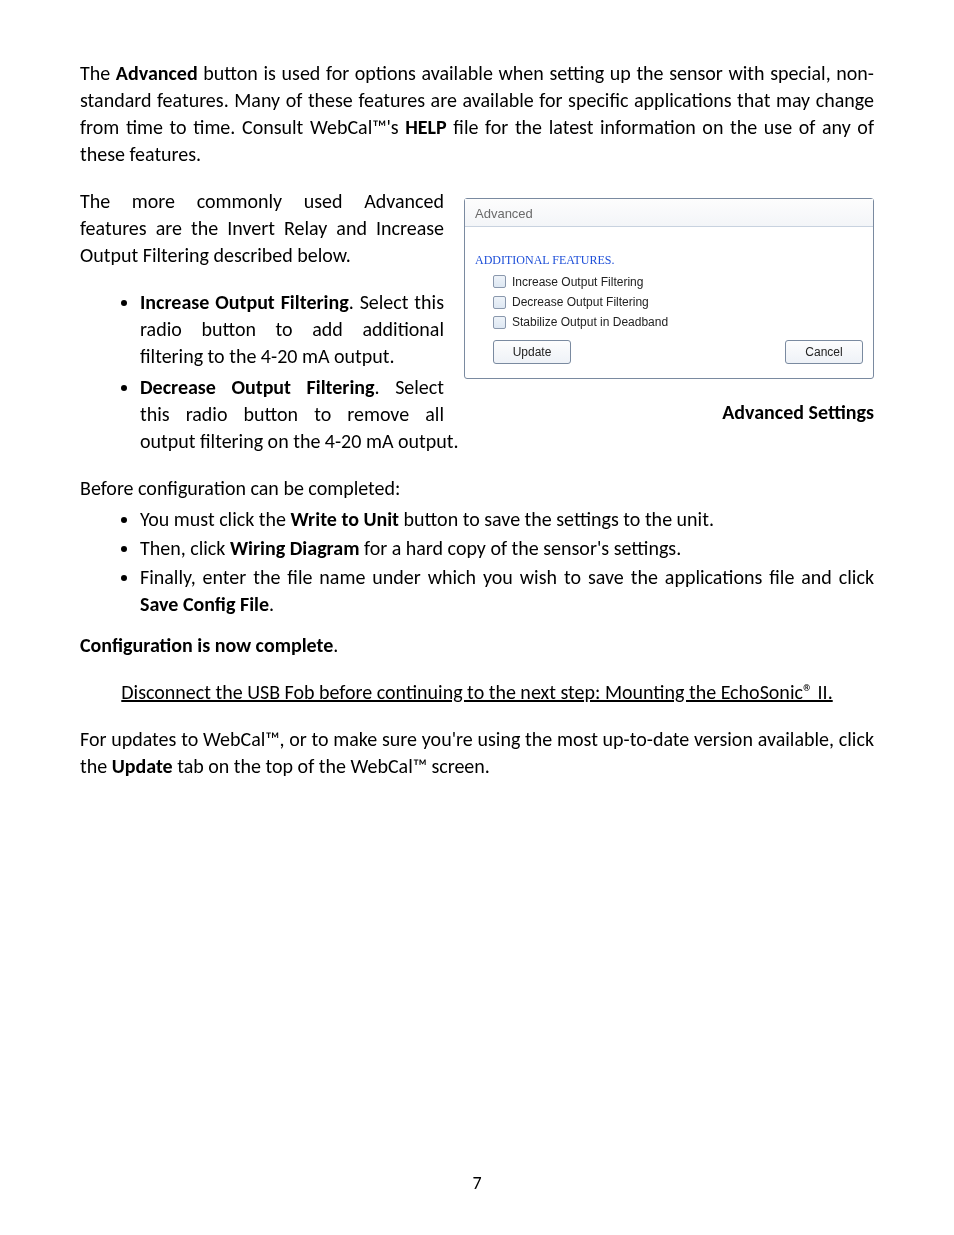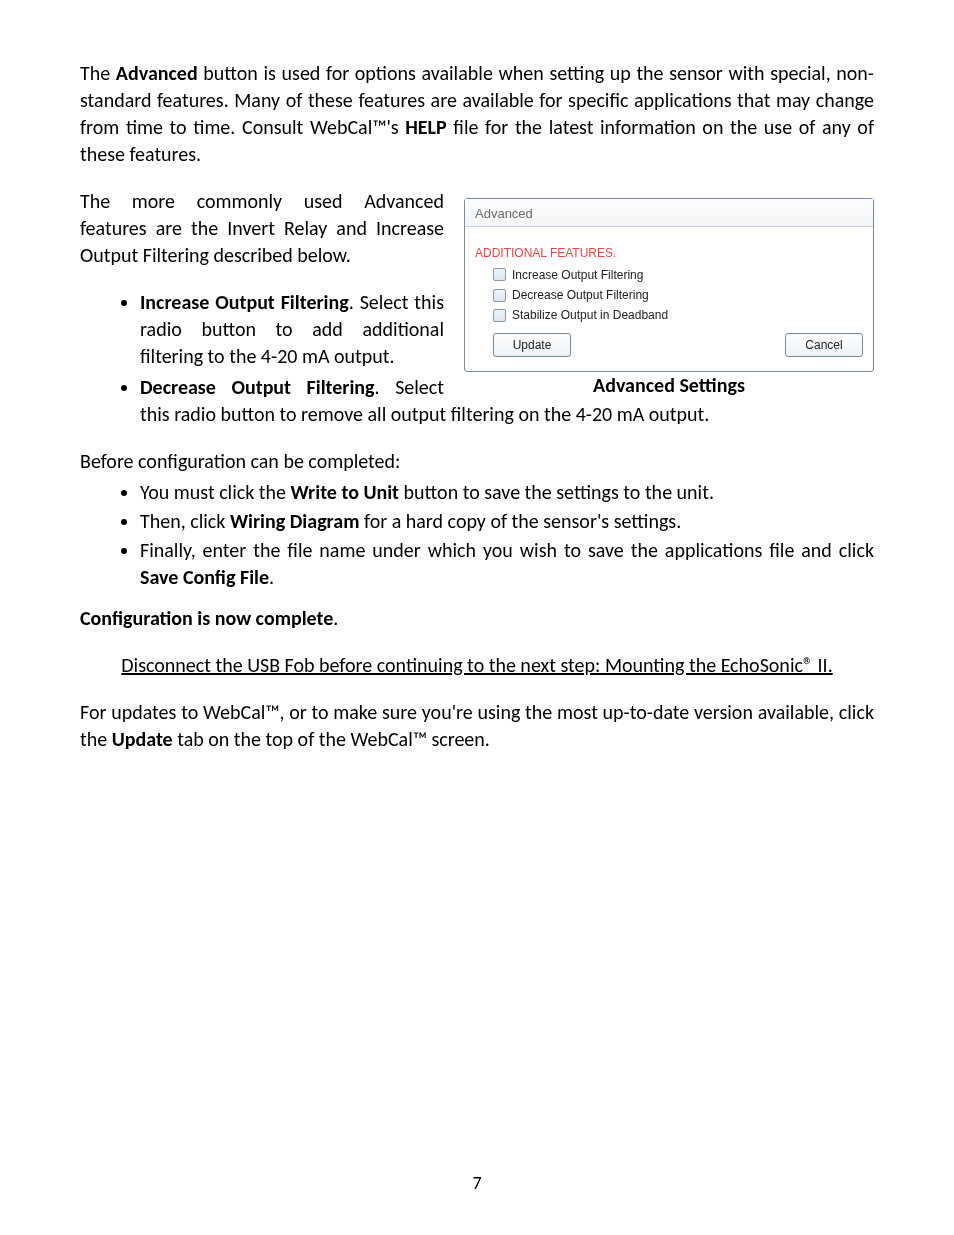--- a/index.html
+++ b/index.html
@@ -37,22 +37,23 @@
     color: #6a6a6a;
     font-size: 13px;
     border-bottom: 1px solid #c8d2df;
     background: linear-gradient(#fdfdfd,#f3f5f8);
   }
   .dialog-body {
     padding: 6px 10px 10px 10px;
   }
   .dialog-subtitle {
     font-size: 12px;
-    margin: 12px 0 6px 0;
-    color: #ef4444;
+    margin: 19px 0 6px 0;
+    color: #1d4ed8;
+    font-family: Liberation Serif, serif;
   }
   .chk-row {
     display: flex;
     align-items: center;
     gap: 6px;
     margin: 4px 0 4px 18px;
     font-size: 12px;
     color: #222;
   }
   .chk {
@@ -72,23 +73,24 @@
     text-align: center;
     font-size: 12px;
     border: 1px solid #7a8aa0;
     border-radius: 3px;
     padding: 3px 14px;
     background: linear-gradient(#fdfdfd,#eef2f7);
     color: #222;
     cursor: pointer;
   }
   .caption {
-    text-align: center;
+    text-align: right;
     font-weight: bold;
     font-size: 20px;
+    margin-top: 20px;
   }
   p.body-para {
     text-align: justify;
     margin: 0 0 20px 0;
   }
   ul.bullets {
     list-style: disc;
     padding-left: 60px;
     margin: 0 0 20px 0;
   }

